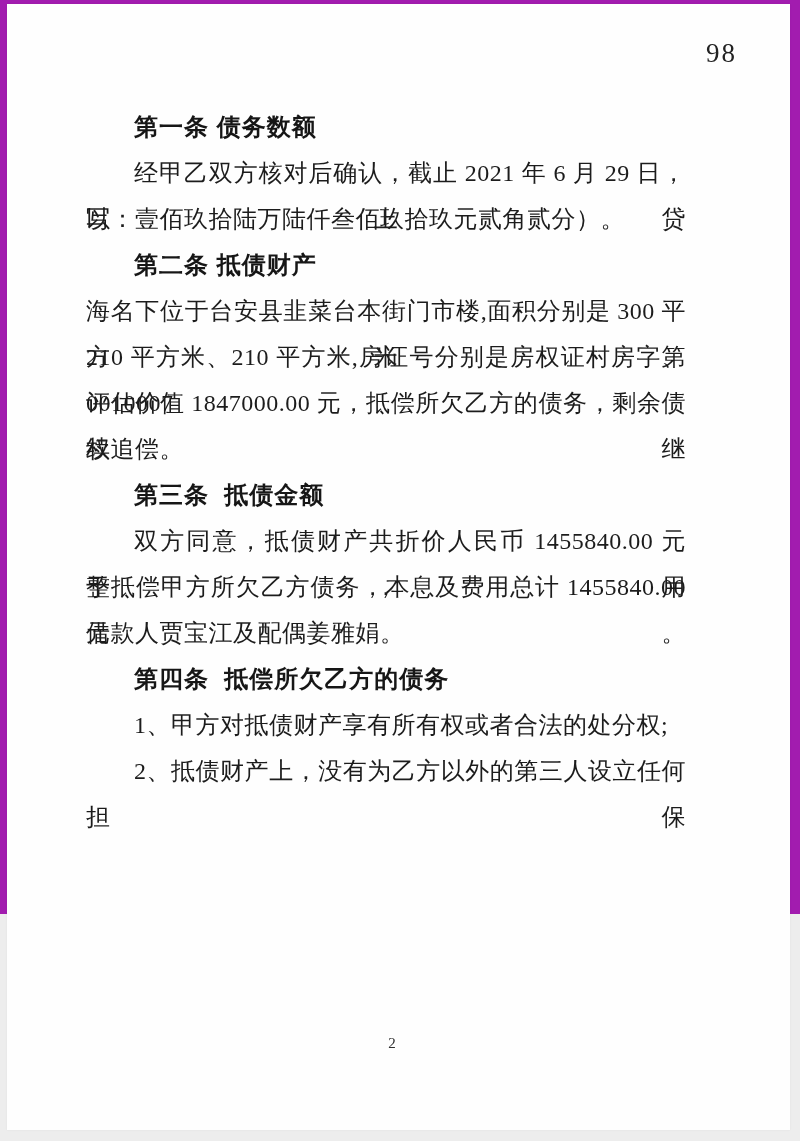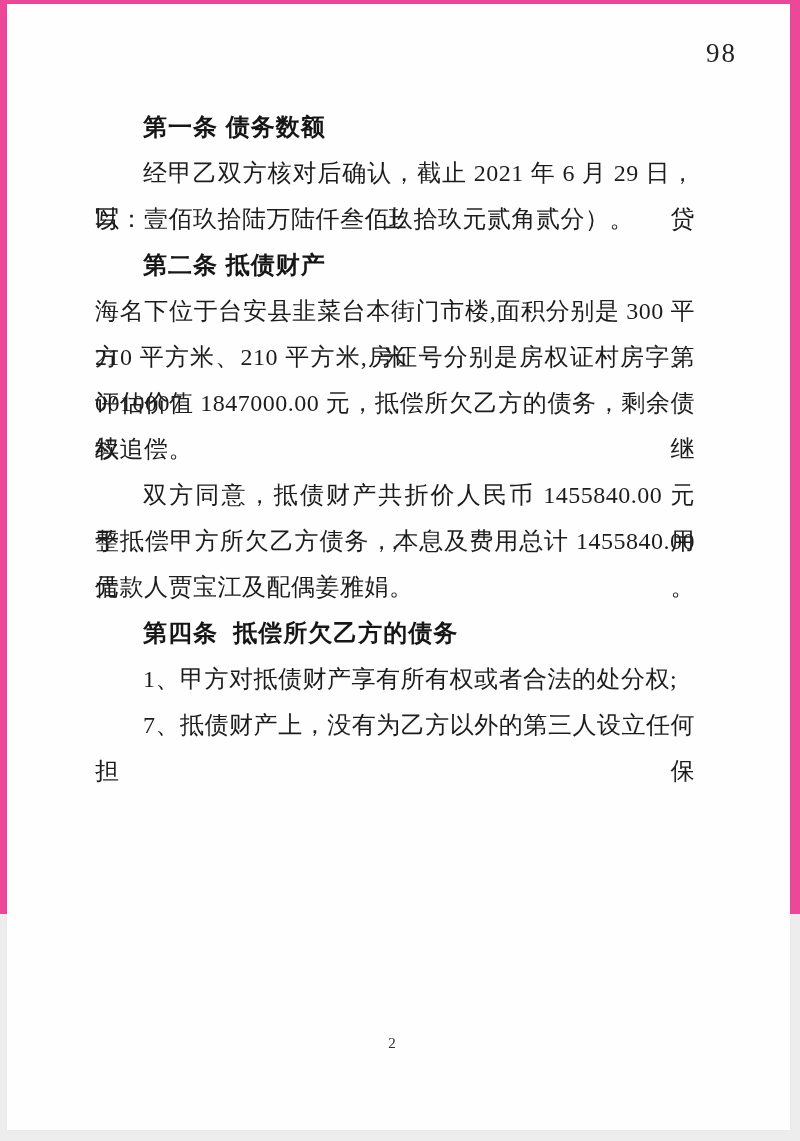--- a/index.html
+++ b/index.html
@@ -8,21 +8,21 @@
     background: #ededed;
     width: 800px;
     height: 1141px;
     overflow: hidden;
     font-family: "Liberation Serif", "DejaVu Serif", serif;
   }
   .viewport {
     position: relative;
     width: 800px;
     height: 914px;
-    background: #ec4899;
+    background: #a21caf;
   }
   .page {
     position: absolute;
     left: 7px;
     top: 4px;
     width: 783px;
     height: 1126px;
     background: #fefefe;
     box-shadow: 0 0 2px rgba(0,0,0,0.06);
   }
@@ -30,21 +30,21 @@
     position: absolute;
     left: 699px;
     top: 34px;
     font-size: 27px;
     letter-spacing: 2px;
     color: #232323;
     font-family: "Liberation Serif", "DejaVu Serif", serif;
   }
   .content {
     position: absolute;
-    left: 88px;
+    left: 79px;
     top: 100px;
     width: 600px;
   }
   .line {
     height: 46px;
     line-height: 46px;
     font-size: 24px;
     color: #1c1c1c;
     white-space: pre-wrap;
     letter-spacing: 0.5px;
@@ -82,24 +82,25 @@
 
     <div class="content">
       <div class="line heading indent">第一条 债务数额</div>
       <div class="line indent fill">经甲乙双方核对后确认，截止 2021 年 6 月 29 日，以上贷</div>
       <div class="line">写：壹佰玖拾陆万陆仟叁佰玖拾玖元贰角贰分）。</div>
       <div class="line heading indent">第二条 抵债财产</div>
       <div class="line fill">海名下位于台安县韭菜台本街门市楼,面积分别是 300 平方米、</div>
       <div class="line fill">210 平方米、210 平方米,房证号分别是房权证村房字第 0010007</div>
       <div class="line fill">评估价值 1847000.00 元，抵偿所欠乙方的债务，剩余债权继</div>
       <div class="line">续追偿。</div>
+      <div class="line heading indent">第三条  抵债金额</div>
       <div class="line indent fill">双方同意，抵债财产共折价人民币 1455840.00 元整，用</div>
       <div class="line fill">于抵偿甲方所欠乙方债务，本息及费用总计 1455840.00 元。</div>
       <div class="line">借款人贾宝江及配偶姜雅娟。</div>
       <div class="line heading indent">第四条  抵偿所欠乙方的债务</div>
       <div class="line indent">1、甲方对抵债财产享有所有权或者合法的处分权;</div>
-      <div class="line indent fill">7、抵债财产上，没有为乙方以外的第三人设立任何担保</div>
+      <div class="line indent fill">2、抵债财产上，没有为乙方以外的第三人设立任何担保</div>
     </div>
 
     <div class="pagenum-bottom">2</div>
 
   </div>
 </div>
 
 </body></html>

